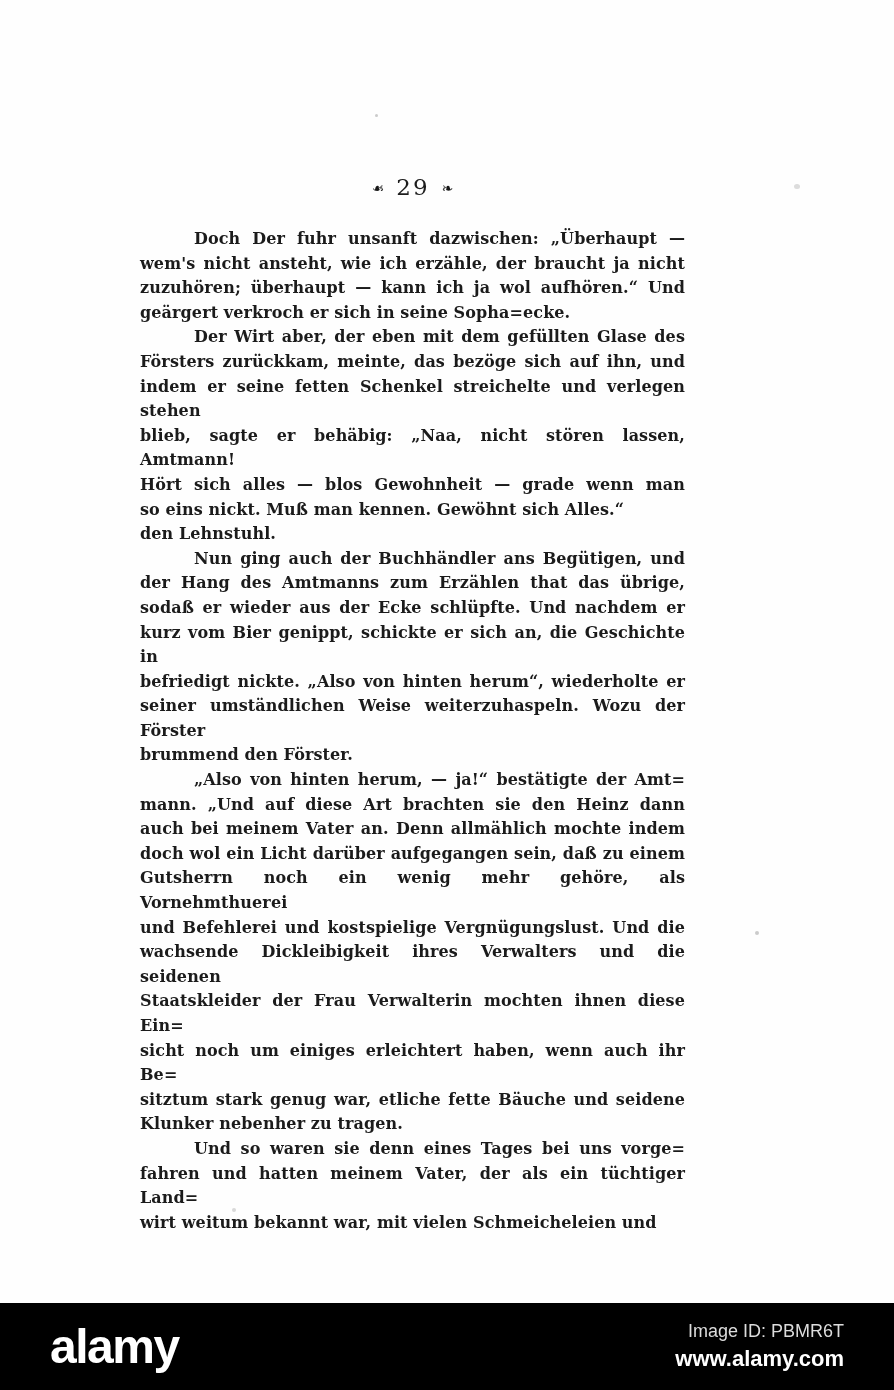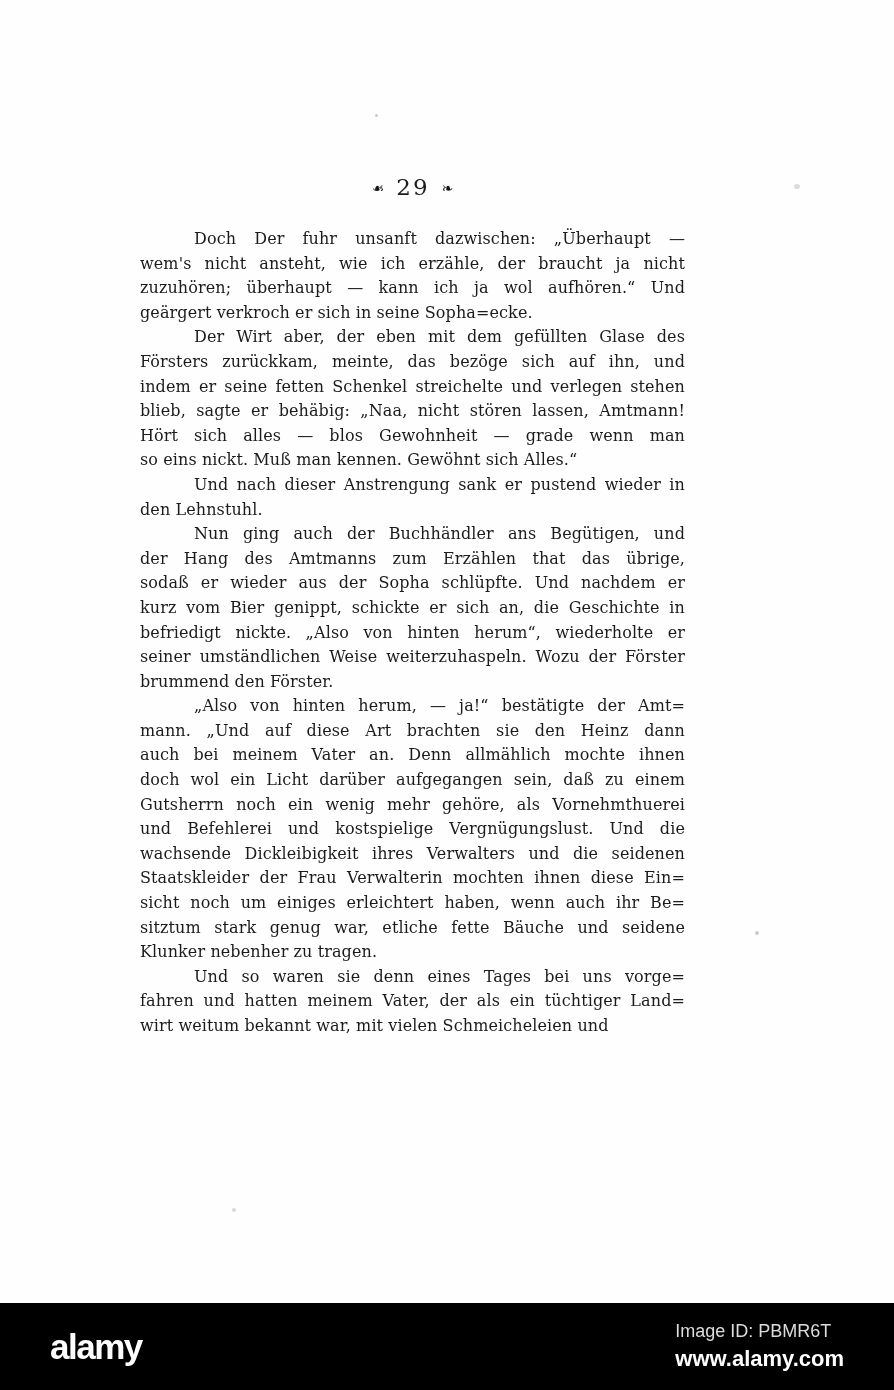--- a/index.html
+++ b/index.html
@@ -43,21 +43,21 @@
     position: relative;
     top: 1px;
   }
 
   .text-block {
     position: absolute;
     top: 227px;
     left: 140px;
     width: 545px;
     font-size: 16px;
-    font-weight: 400;
+    font-weight: 700;
     line-height: 24.6px;
     color: #1b1b1b;
     letter-spacing: 0.1px;
   }
   .line {
     text-align: justify;
     text-align-last: justify;
   }
   .line.last {
     text-align: justify;
@@ -86,26 +86,26 @@
     height: 87px;
     background: #000000;
     display: flex;
     align-items: center;
     justify-content: space-between;
     padding: 0 50px;
     font-family: "Liberation Sans", sans-serif;
   }
   .alamy-logo {
     color: #ffffff;
-    font-size: 35px;
+    font-size: 48px;
     font-weight: 700;
     letter-spacing: -1.5px;
     line-height: 1;
   }
-  .bar-right { text-align: left; }
+  .bar-right { text-align: right; }
   .image-id {
     color: #dcdcdc;
     font-size: 18px;
     font-weight: 400;
     line-height: 1.2;
   }
   .website {
     color: #ffffff;
     font-size: 22px;
     font-weight: 700;
@@ -133,36 +133,35 @@
       </div>
       <div class="paragraph">
         <div class="line first">Der Wirt aber, der eben mit dem gefüllten Glase des</div>
         <div class="line">Försters zurückkam, meinte, das bezöge sich auf ihn, und</div>
         <div class="line">indem er seine fetten Schenkel streichelte und verlegen stehen</div>
         <div class="line">blieb, sagte er behäbig: „Naa, nicht stören lassen, Amtmann!</div>
         <div class="line">Hört sich alles — blos Gewohnheit — grade wenn man</div>
         <div class="line last">so eins nickt. Muß man kennen. Gewöhnt sich Alles.“</div>
       </div>
       <div class="paragraph">
-        <div class="line first">Und nach dieser Anstrengung sank er pustend wieder in</div>
         <div class="line last">den Lehnstuhl.</div>
       </div>
       <div class="paragraph">
         <div class="line first">Nun ging auch der Buchhändler ans Begütigen, und</div>
         <div class="line">der Hang des Amtmanns zum Erzählen that das übrige,</div>
-        <div class="line">sodaß er wieder aus der Sopha schlüpfte. Und nachdem er</div>
+        <div class="line">sodaß er wieder aus der Ecke schlüpfte. Und nachdem er</div>
         <div class="line">kurz vom Bier genippt, schickte er sich an, die Geschichte in</div>
         <div class="line">befriedigt nickte. „Also von hinten herum“, wiederholte er</div>
         <div class="line">seiner umständlichen Weise weiterzuhaspeln. Wozu der Förster</div>
         <div class="line last">brummend den Förster.</div>
       </div>
       <div class="paragraph">
         <div class="line first">„Also von hinten herum, — ja!“ bestätigte der Amt=</div>
         <div class="line">mann. „Und auf diese Art brachten sie den Heinz dann</div>
-        <div class="line">auch bei meinem Vater an. Denn allmählich mochte ihnen</div>
+        <div class="line">auch bei meinem Vater an. Denn allmählich mochte indem</div>
         <div class="line">doch wol ein Licht darüber aufgegangen sein, daß zu einem</div>
         <div class="line">Gutsherrn noch ein wenig mehr gehöre, als Vornehmthuerei</div>
         <div class="line">und Befehlerei und kostspielige Vergnügungslust. Und die</div>
         <div class="line">wachsende Dickleibigkeit ihres Verwalters und die seidenen</div>
         <div class="line">Staatskleider der Frau Verwalterin mochten ihnen diese Ein=</div>
         <div class="line">sicht noch um einiges erleichtert haben, wenn auch ihr Be=</div>
         <div class="line">sitztum stark genug war, etliche fette Bäuche und seidene</div>
         <div class="line last">Klunker nebenher zu tragen.</div>
       </div>
       <div class="paragraph">

